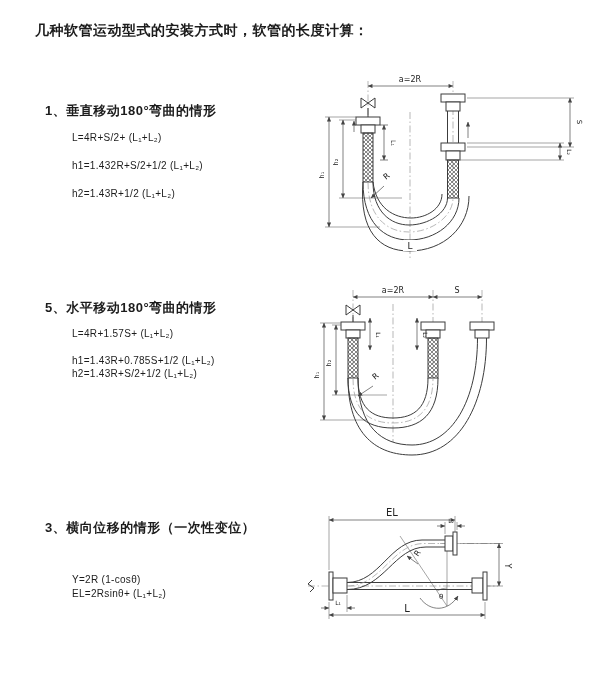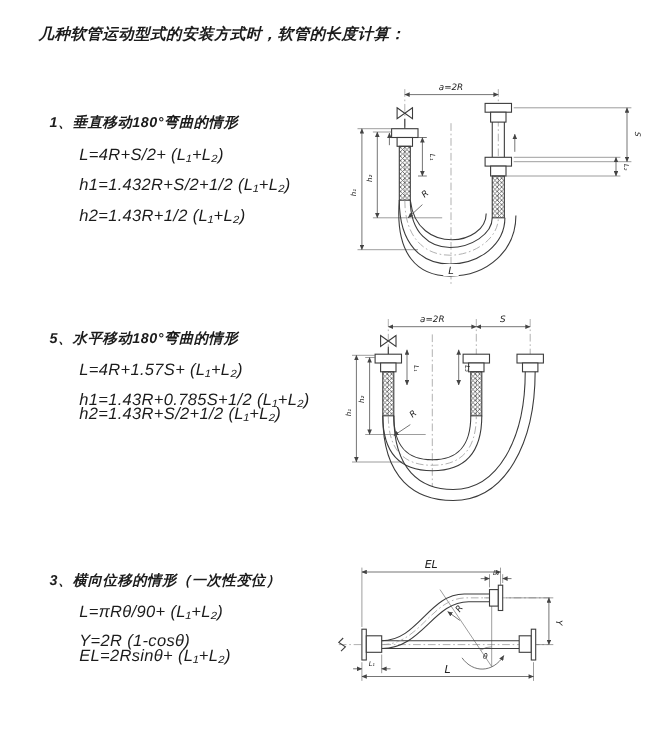--- a/index.html
+++ b/index.html
@@ -1,20 +1,20 @@
 <!DOCTYPE html>
 <html><head>
 <meta charset="utf-8">
 <style>
   html,body{margin:0;padding:0;background:#ffffff;}
   .doc{position:relative;width:600px;height:675px;background:#fff;overflow:hidden;
-       font-family:"Liberation Sans","DejaVu Sans",sans-serif;color:#1c1c1c;font-style:italic;}
+       font-family:"Liberation Sans","DejaVu Sans",sans-serif;color:#1c1c1c;}
   .title{position:absolute;left:35px;top:22px;font-size:14px;font-weight:bold;letter-spacing:.5px;}
   .sec-head{position:absolute;left:45px;font-size:13px;font-weight:bold;letter-spacing:.5px;}
-  .formula{position:absolute;left:72px;font-size:15px;letter-spacing:.3px;}
+  .formula{position:absolute;left:72px;font-size:10px;letter-spacing:.3px;}
   svg{position:absolute;}
   svg text{font-family:"DejaVu Sans","Liberation Sans",sans-serif;fill:#222;}
   .mainln{stroke:#3c3c3c;stroke-width:1;fill:none;}
   .fit{stroke:#3c3c3c;stroke-width:1;fill:#ffffff;}
   .braid{stroke:#3c3c3c;stroke-width:1;}
   .dim{stroke:#4c4c4c;stroke-width:.7;fill:none;}
   .ctr{stroke:#9a9a9a;stroke-width:.7;fill:none;stroke-dasharray:7 2.5 1.5 2.5;}
   .thin{stroke:#6a6a6a;stroke-width:.6;fill:none;}
 </style>
 </head>
@@ -28,21 +28,20 @@
   <div class="formula" style="top:132px">L=4R+S/2+ (L₁+L₂)</div>
   <div class="formula" style="top:160px">h1=1.432R+S/2+1/2 (L₁+L₂)</div>
   <div class="formula" style="top:188px">h2=1.43R+1/2 (L₁+L₂)</div>
 
   <div class="sec-head" style="top:299px">5、水平移动180°弯曲的情形</div>
   <div class="formula" style="top:328px">L=4R+1.57S+ (L₁+L₂)</div>
   <div class="formula" style="top:355px">h1=1.43R+0.785S+1/2 (L₁+L₂)</div>
   <div class="formula" style="top:368px">h2=1.43R+S/2+1/2 (L₁+L₂)</div>
 
   <div class="sec-head" style="top:519px">3、横向位移的情形（一次性变位）</div>
-  <div class="formula" style="top:548px">L=πRθ/90+ (L₁+L₂)</div>
   <div class="formula" style="top:574px">Y=2R (1-cosθ)</div>
   <div class="formula" style="top:588px">EL=2Rsinθ+ (L₁+L₂)</div>
 
   <svg style="left:312px;top:70px" width="288" height="195" viewBox="0 0 288 195">
     <defs>
       <marker id="arw1" viewBox="0 0 9 8" refX="8.5" refY="4" markerWidth="7" markerHeight="6" orient="auto-start-reverse">
         <path d="M0,0 L9,4 L0,8 Z" fill="#444"></path>
       </marker>
       <pattern id="br1" width="4" height="4" patternUnits="userSpaceOnUse">
         <path d="M0,0 L4,4 M4,0 L0,4" stroke="#555" stroke-width="0.7"></path>

